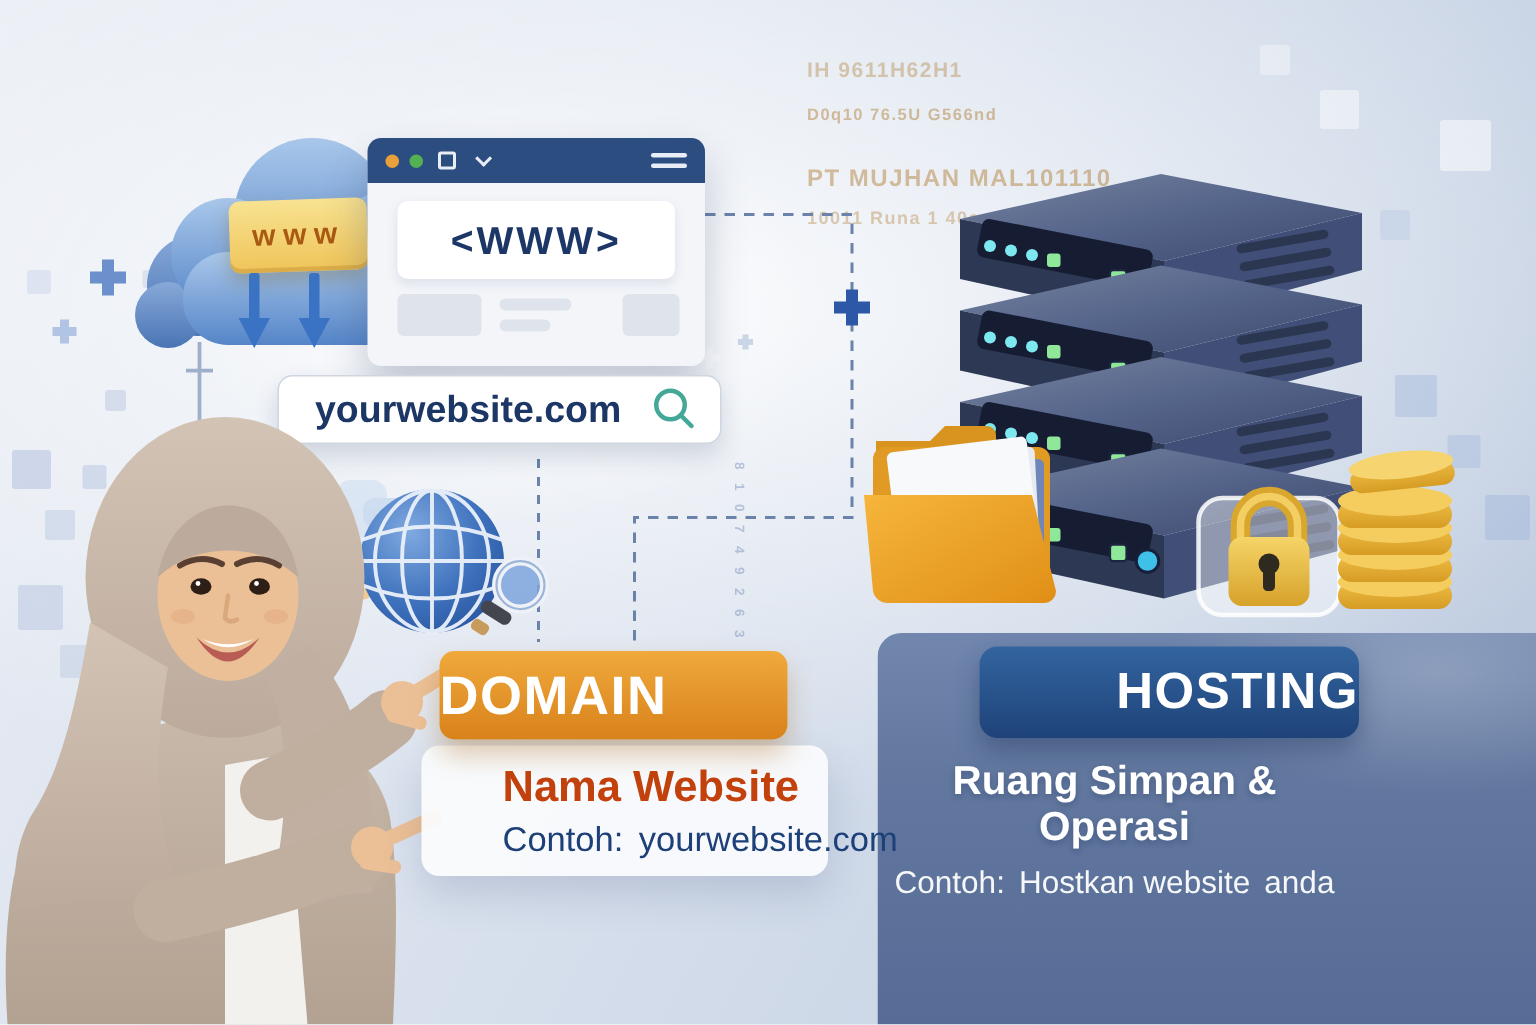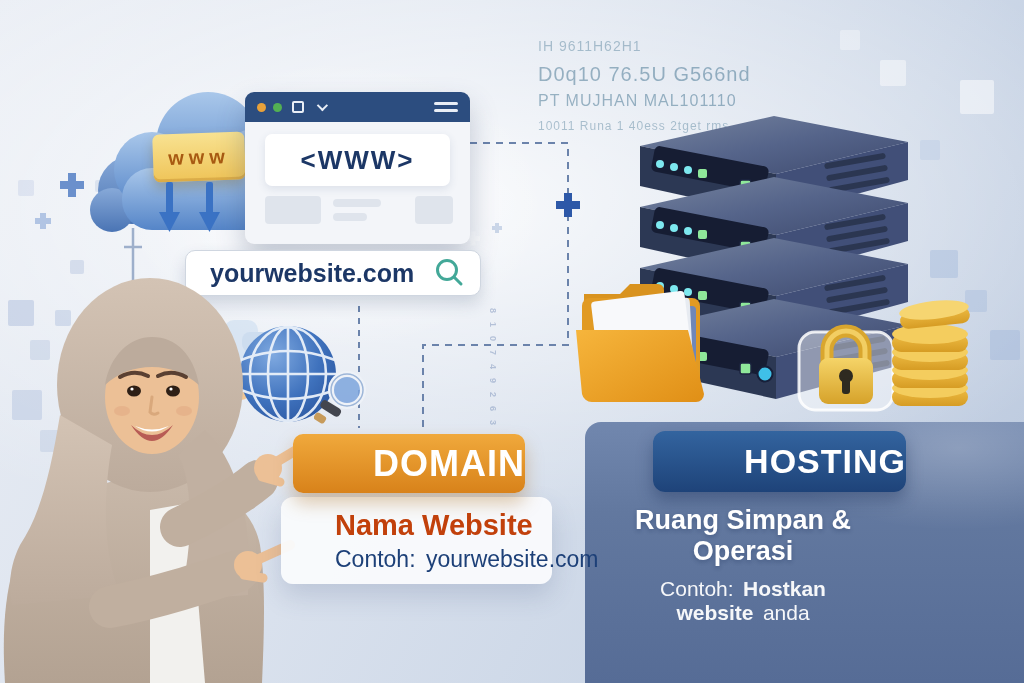--- a/index.html
+++ b/index.html
@@ -13,26 +13,26 @@
   }
   .abs { position:absolute; }
 
   
   .sq { position:absolute; border-radius:2px; }
   .glow {
     position:absolute; left:120px; top:60px; width:430px; height:290px;
     background:radial-gradient(closest-side, rgba(255,255,255,.75), rgba(255,255,255,0));
   }
   .ghost-block {
-    position:absolute; left:538px; top:36px; color:#0c4a6e; opacity:.38;
-    letter-spacing:1px; line-height:1.5; font-weight:400; pointer-events:none;
+    position:absolute; left:538px; top:36px; color:#a16207; opacity:.38;
+    letter-spacing:1px; line-height:1.5; font-weight:700; pointer-events:none;
   }
   .ghost-block .g1 { font-size:14px; opacity:.8; }
-  .ghost-block .g2 { font-size:20px; margin-top:2px; }
-  .ghost-block .g3 { font-size:16px; }
+  .ghost-block .g2 { font-size:11px; margin-top:12px; }
+  .ghost-block .g3 { font-size:16px; margin-top:22px; }
   .ghost-block .g4 { font-size:12px; margin-top:4px; opacity:.8; }
   .ghost-col {
     position:absolute; left:486px; top:308px; width:12px;
     writing-mode:vertical-rl; font-size:9px; letter-spacing:9px;
     color:#7d93bb; opacity:.5; font-weight:700;
   }
 
   
   .www-tag {
     position:absolute; left:153px; top:133px; width:92px; height:48px;
@@ -77,21 +77,21 @@
     display:flex; align-items:center; padding:0 14px 0 24px;
   }
   .searchbar .val { font-size:25px; font-weight:600; color:#1c3766; }
   .searchbar .mag { margin-left:auto; }
 
   
   .domain-header {
     position:absolute; left:293px; top:434px; width:232px; height:59px;
     background:linear-gradient(180deg,#f0a93c,#d8821a);
     border-radius:10px; box-shadow:0 10px 18px rgba(170,105,25,.35);
-    display:flex; align-items:center; justify-content:flex-end;
+    display:flex; align-items:center; justify-content:flex-start;
     color:#fff; font-size:36px; font-weight:800; letter-spacing:1px;
   }
   .domain-body {
     position:absolute; left:281px; top:497px; width:271px; height:87px;
     background:rgba(250,251,253,.94); border-radius:12px;
     box-shadow:0 12px 26px rgba(60,80,120,.18);
     padding:12px 0 0 54px;
   }
   .domain-body .sub { font-size:29px; font-weight:700; color:#c2410c; }
   .domain-body .ex  { font-size:23px; font-weight:500; color:#1d4078; margin-top:4px; }
@@ -107,21 +107,21 @@
   .hosting-header {
     position:absolute; left:653px; top:431px; width:253px; height:61px;
     background:linear-gradient(180deg,#33649f,#1e4379);
     border-radius:12px; box-shadow:0 8px 16px rgba(20,40,80,.35);
     display:flex; align-items:center; justify-content:flex-end;
     color:#fff; font-size:34px; font-weight:800; letter-spacing:1px;
   }
   .hosting-text { position:absolute; left:593px; top:505px; width:300px; text-align:center; color:#fff; }
   .hosting-text .sub { font-size:27px; font-weight:700; text-shadow:0 2px 4px rgba(20,40,80,.3); }
   .hosting-text .ex  { font-size:21px; font-weight:400; margin-top:10px; opacity:.95; }
-  .hosting-text .ex b { font-weight:700; }
+  .hosting-text .ex b { font-weight:400; }
 
   .gap-r { margin-right:.45em; }
 
   svg { display:block; }
 </style>
 </head>
 <body>
 
 <div class="glow"></div>
 

